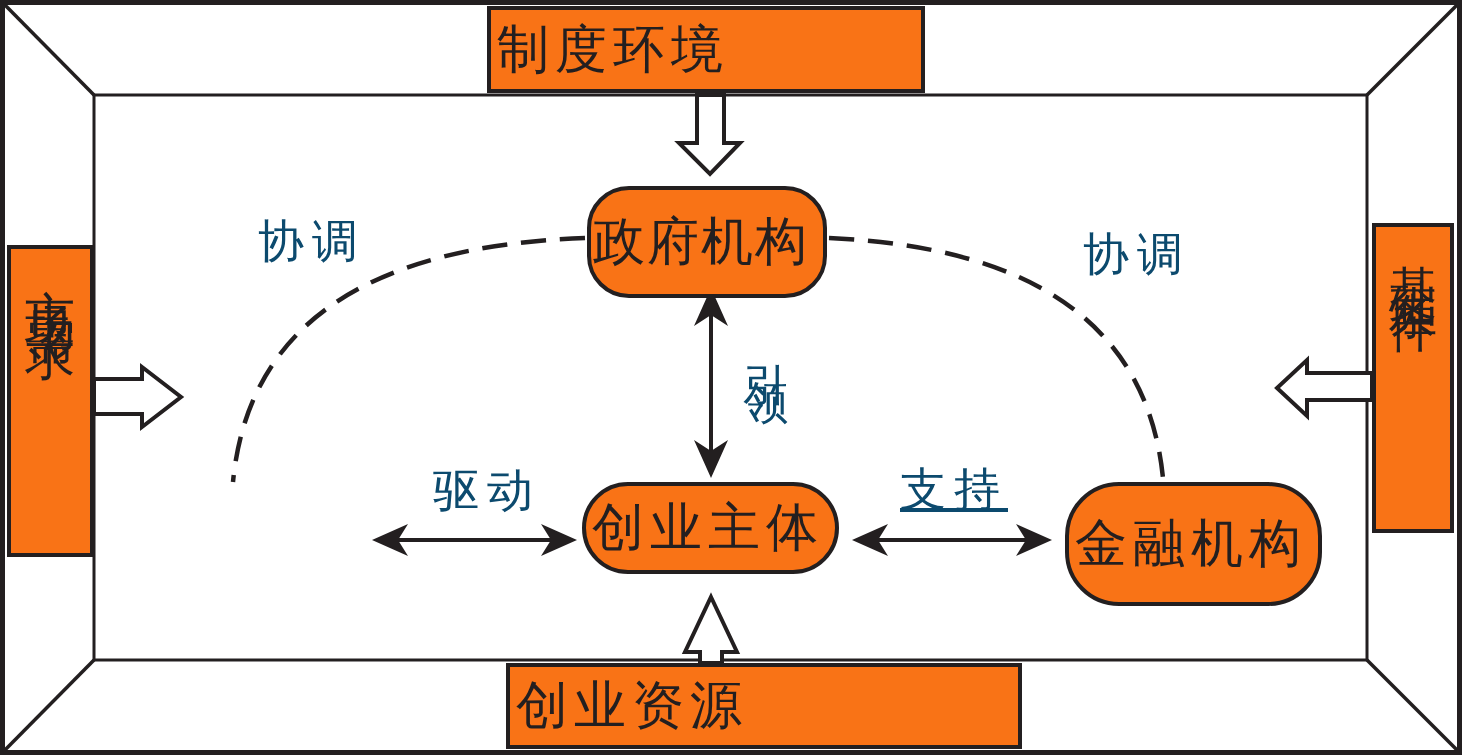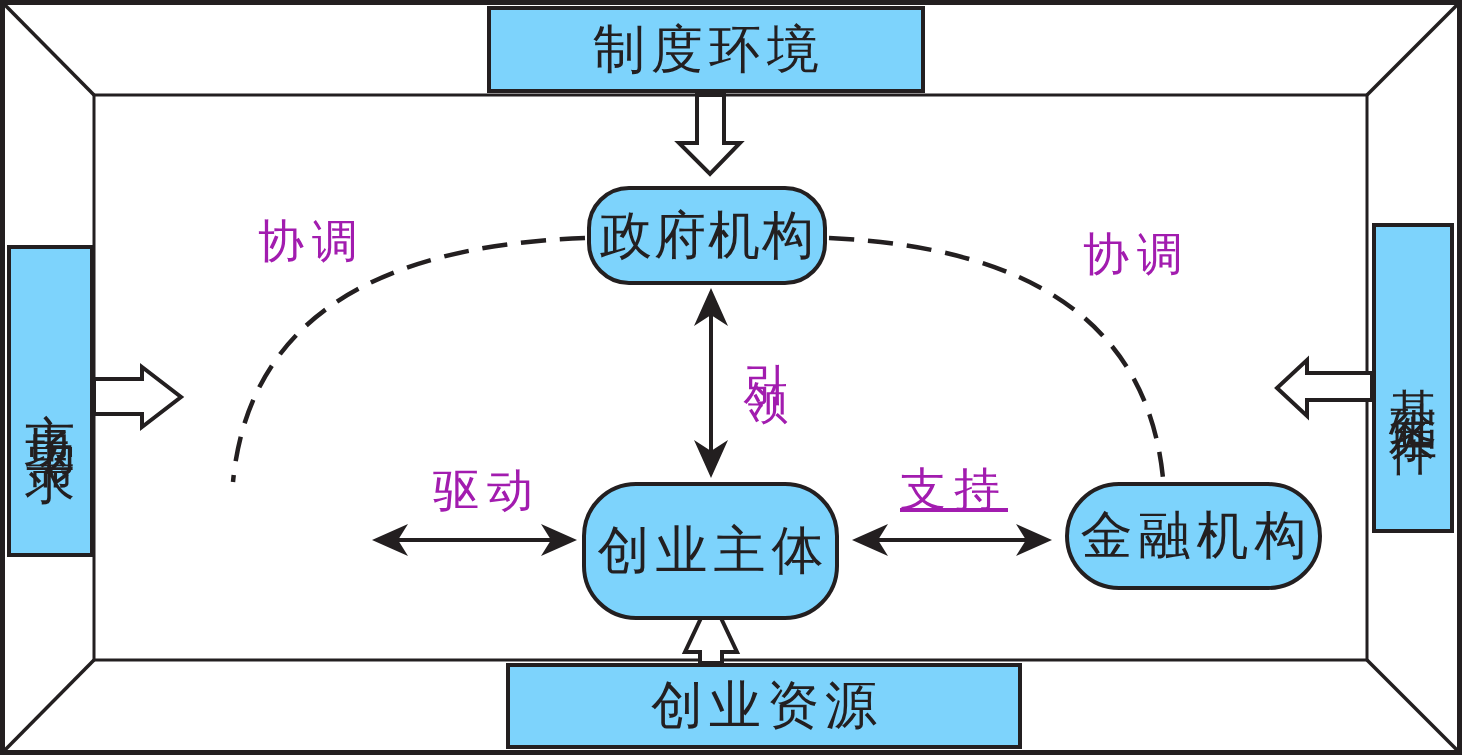--- a/index.html
+++ b/index.html
@@ -8,36 +8,36 @@
     width:1462px;height:755px;
     background:#ffffff;
     font-family:"Liberation Serif","DejaVu Serif",serif;
     color:#231f20;
     overflow:hidden;
   }
   #stage svg{position:absolute;left:0;top:0;z-index:1;}
   .box{
     position:absolute;z-index:2;
     box-sizing:border-box;
-    background:#7dd3fc;
+    background:#f97316;
     border:4px solid #231f20;
-    display:flex;align-items:center;justify-content:center;
+    display:flex;align-items:center;
     font-size:52px;line-height:1;letter-spacing:6px;text-indent:6px;
     white-space:nowrap;
   }
   .rounded{border-radius:50px;}
   .vtext{
     writing-mode:vertical-rl;
     text-orientation:upright;
     letter-spacing:14px;text-indent:0;
   }
   .edge-label{
     position:absolute;z-index:3;
     font-size:46px;line-height:1;letter-spacing:8px;
-    white-space:nowrap;color:#a21caf;
+    white-space:nowrap;color:#0c4a6e;
   }
   .edge-label.vert{
     writing-mode:vertical-rl;text-orientation:upright;letter-spacing:16px;
   }
 </style>
 </head>
 <body>
 
 <div id="stage">
 
@@ -86,30 +86,30 @@
   </div>
 
   <div class="box vtext" style="left:7px;top:245px;width:87px;height:312px;font-size:50px;">
     <span>市场需求</span>
   </div>
 
   <div class="box vtext" style="left:1372px;top:223px;width:82px;height:310px;font-size:48px;">
     <span>基础条件</span>
   </div>
 
-  <div class="box rounded" style="left:587px;top:186px;width:240px;height:99px;border-radius:42px;letter-spacing:2px;text-indent:2px;">
+  <div class="box rounded" style="left:587px;top:186px;width:240px;height:112px;border-radius:42px;letter-spacing:2px;text-indent:2px;">
     <span>政府机构</span>
   </div>
 
 
-  <div class="box rounded" style="left:582px;top:482px;width:257px;height:138px;border-radius:54px;">
+  <div class="box rounded" style="left:582px;top:482px;width:257px;height:92px;border-radius:54px;">
     <span>创业主体</span>
   </div>
 
-  <div class="box rounded" style="left:1065px;top:482px;width:257px;height:108px;border-radius:54px;">
+  <div class="box rounded" style="left:1065px;top:482px;width:257px;height:124px;border-radius:54px;">
     <span>金融机构</span>
   </div>
 
   <div class="edge-label" style="left:258px;top:219px;">协调</div>
 
   <div class="edge-label" style="left:1083px;top:232px;">协调</div>
 
   <div class="edge-label vert" style="left:743px;top:329px;font-size:45px;">引领</div>
 
   <div class="edge-label" style="left:433px;top:468px;">驱动</div>

